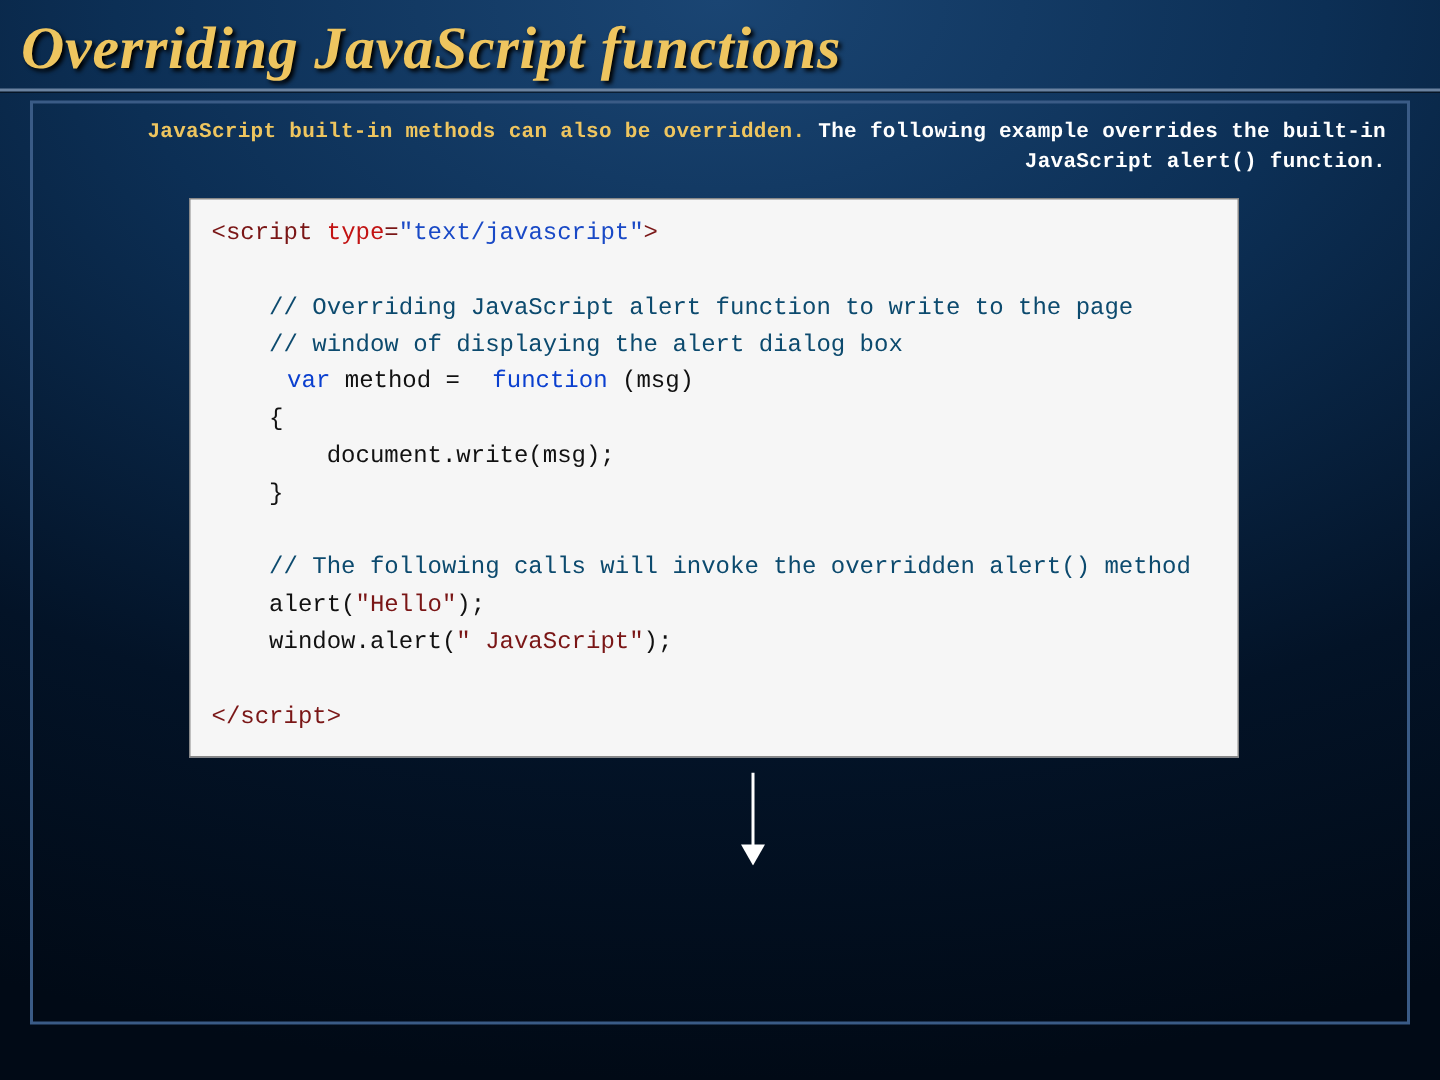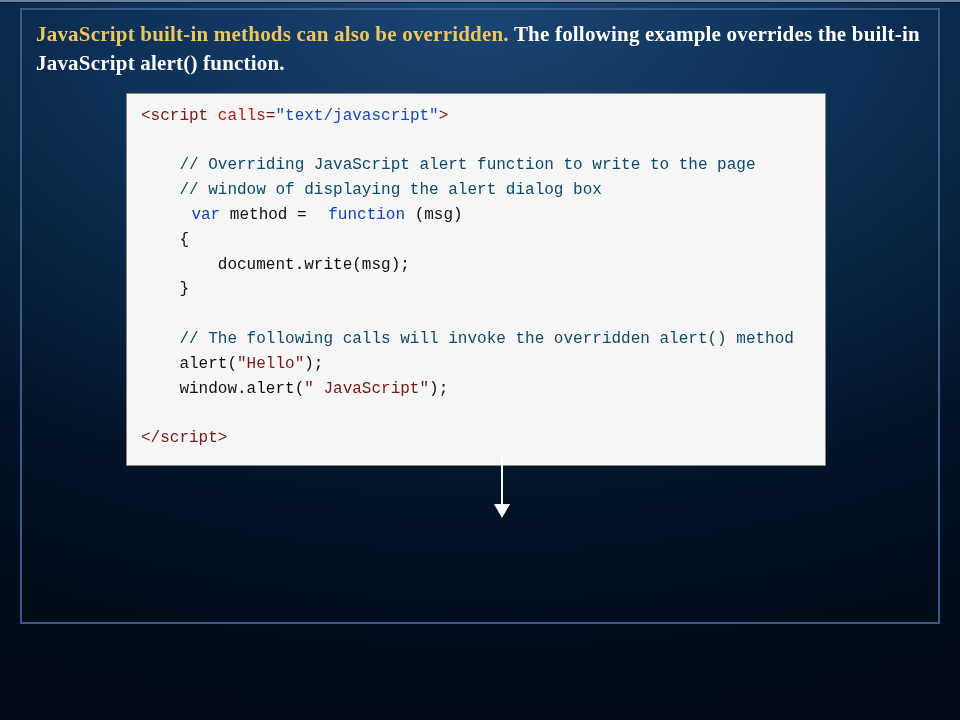--- a/index.html
+++ b/index.html
@@ -36,26 +36,27 @@
   }
   .content-frame {
     margin: 6px 20px 0 20px;
     border: 2px solid #3a5b86;
     padding: 10px 14px 30px 14px;
     box-sizing: border-box;
     height: 616px;
     position: relative;
   }
   .intro {
-    font-family: Liberation Serif, serif;
+    font-family: Liberation Mono, monospace;
     font-weight: bold;
-    font-size: 21px;
+    font-size: 14px;
     color: #ffffff;
     line-height: 1.4;
     letter-spacing: 0.2px;
+    text-align: right;
   }
   .intro .highlight {
     color: #eec55f;
   }
   .code-box {
     margin: 14px 10px 0 90px;
     background: #f6f6f6;
     border: 1px solid #888;
     padding: 10px 14px 14px 14px;
     font-family: Consolas, "Courier New", monospace;
@@ -90,29 +91,30 @@
     font-family: "Times New Roman", Times, serif;
     font-size: 22px;
     color: #000;
   }
 </style>
 </head>
 <body>
 
 <div class="slide">
 
+  <div class="title">Overriding JavaScript functions</div>
   <div class="title-underline"></div>
 
   <div class="content-frame">
 
     <div class="intro">
       <span class="highlight">JavaScript built-in methods can also be overridden.</span><span> The following example overrides the built-in JavaScript alert() function.</span>
     </div>
 
-    <div class="code-box"><span class="tok-tag">&lt;</span><span class="tok-tag">script</span><span> </span><span class="tok-attr">calls</span><span class="tok-tag">=</span><span class="tok-str">"text/javascript"</span><span class="tok-tag">&gt;</span>
+    <div class="code-box"><span class="tok-tag">&lt;</span><span class="tok-tag">script</span><span> </span><span class="tok-attr">type</span><span class="tok-tag">=</span><span class="tok-str">"text/javascript"</span><span class="tok-tag">&gt;</span>
 
     <span class="tok-comment">// Overriding JavaScript alert function to write to the page</span>
     <span class="tok-comment">// window of displaying the alert dialog box</span>
     <span class="tok-kw">var</span><span class="tok-plain"> method = </span><span class="tok-kw">function</span><span class="tok-plain"> (msg)</span>
     <span class="tok-plain">{</span>
     <span class="tok-plain">    document.write(msg);</span>
     <span class="tok-plain">}</span>
 
     <span class="tok-comment">// The following calls will invoke the overridden alert() method</span>
     <span class="tok-plain">alert(</span><span class="tok-tag">"Hello"</span><span class="tok-plain">);</span>

